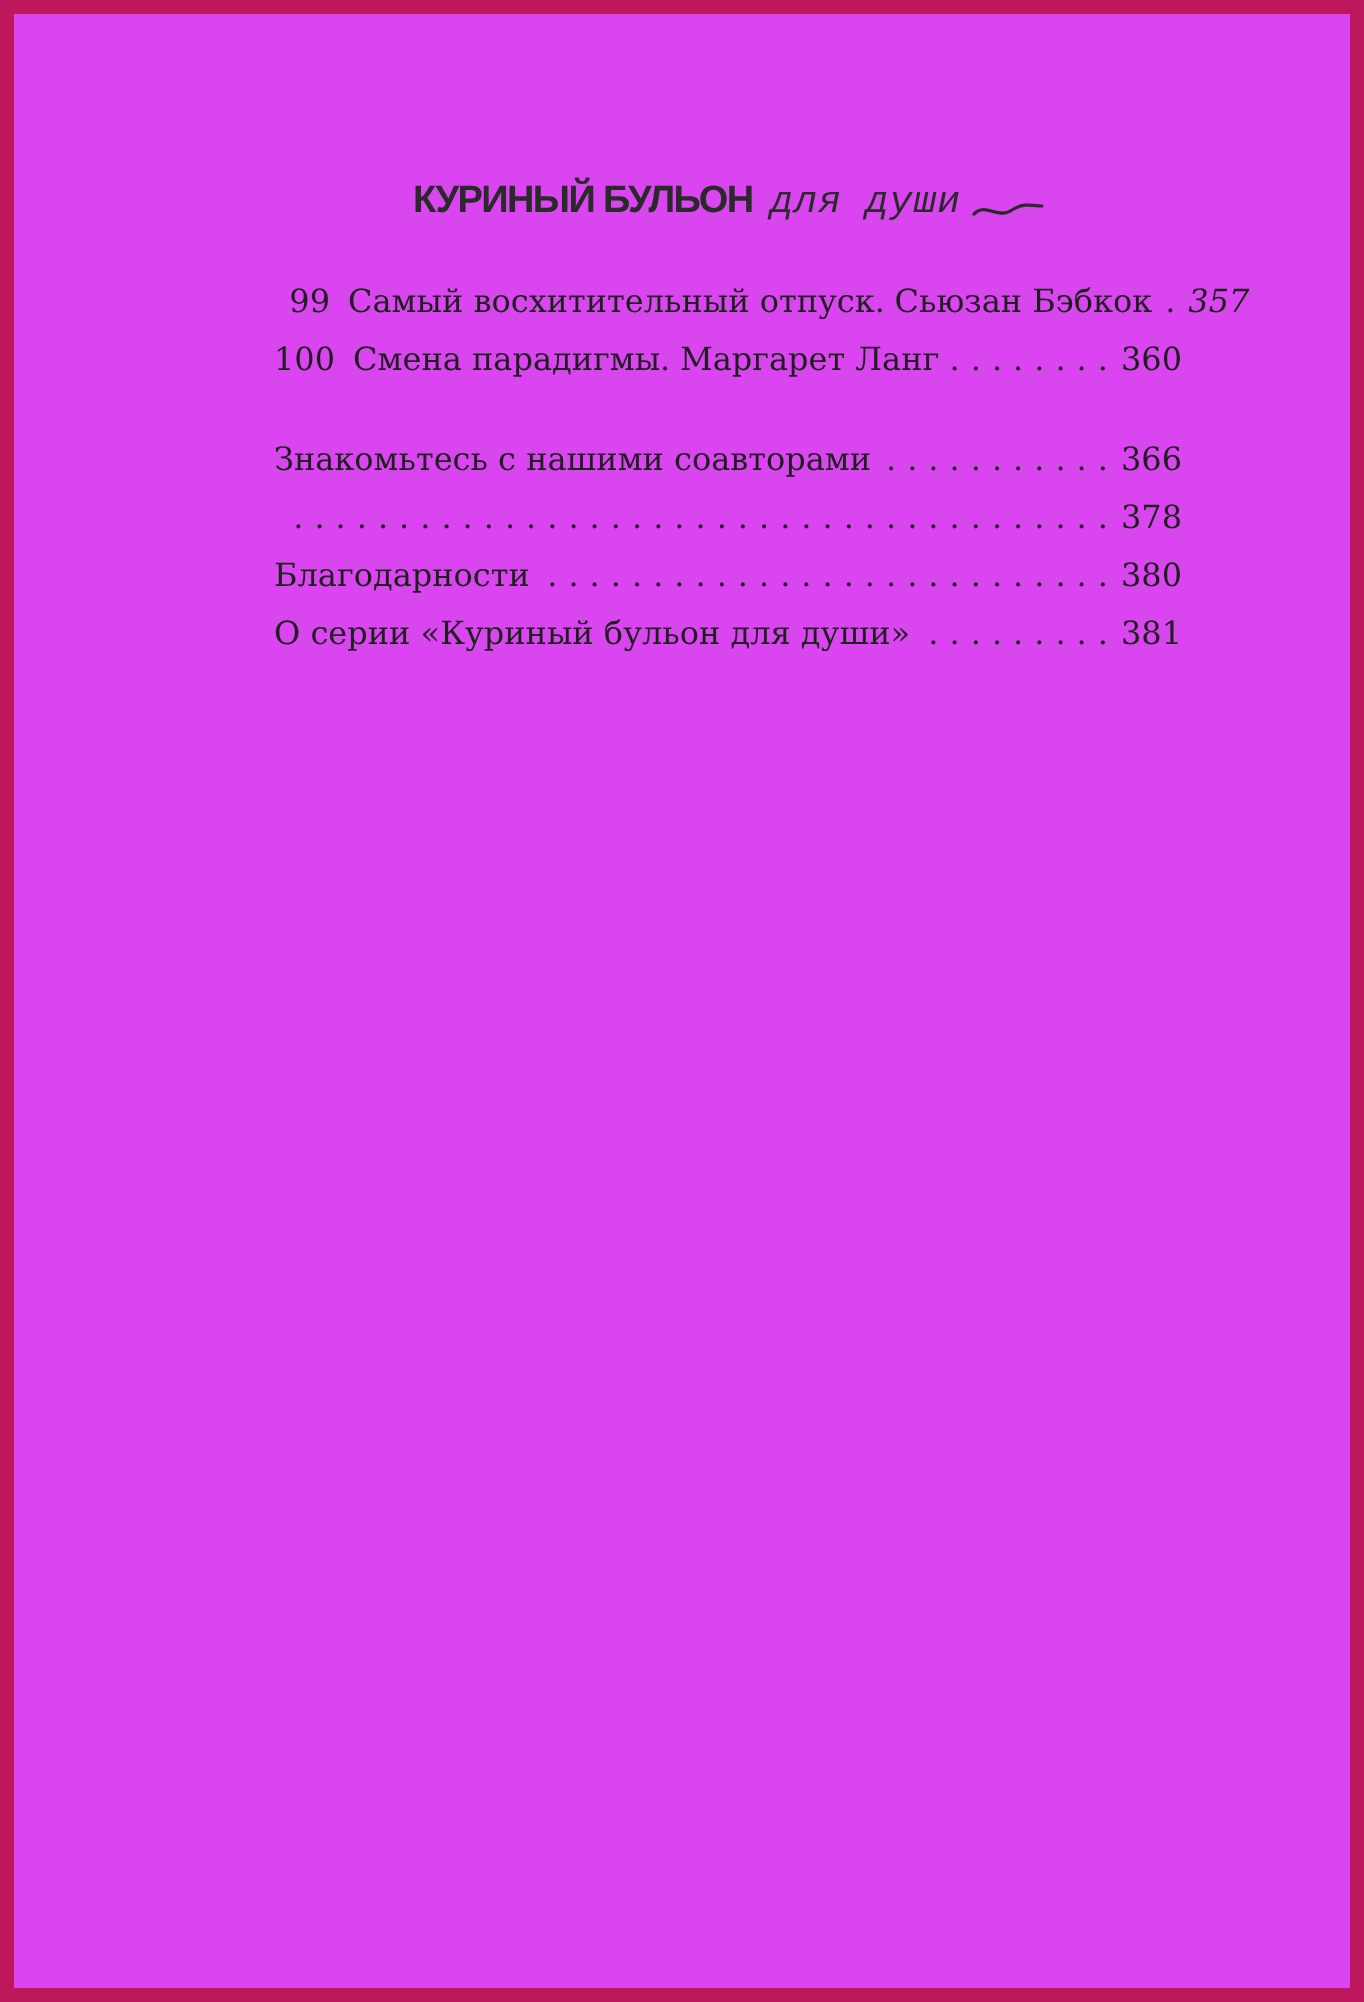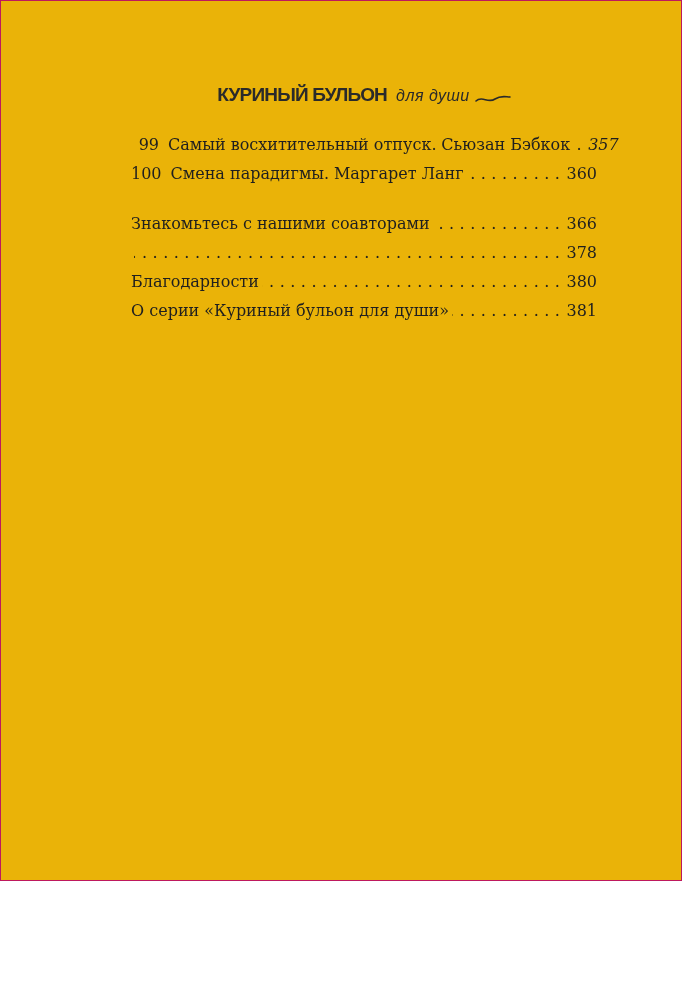--- a/index.html
+++ b/index.html
@@ -1,22 +1,22 @@
 <!DOCTYPE html>
 <html><head>
 <meta charset="utf-8">
 <style>
   html, body { margin: 0; padding: 0; background: #ffffff; }
   .page {
     position: relative;
     width: 682px;
-    height: 881px;
+    height: 1001px;
     box-sizing: border-box;
-    background: #eab308;
-    border: 1px solid #be185d;
+    background: #d946ef;
+    border: 7px solid #be185d;
     font-family: "DejaVu Serif", "Liberation Serif", serif;
     color: #1f1f1f;
     overflow: hidden;
   }
   .content {
     box-sizing: border-box;
     padding-left: 130px;
     padding-right: 84px;
   }
   
@@ -29,23 +29,23 @@
     white-space: nowrap;
     color: #2a2a2a;
   }
   .brand-bold {
     font-family: "Liberation Sans", sans-serif;
     font-weight: 700;
     font-size: 19px;
     letter-spacing: -0.8px;
   }
   .brand-script {
-    font-family: Liberation Sans, sans-serif;
+    font-family: Liberation Mono, monospace;
     font-style: italic;
-    font-size: 16px;
+    font-size: 19px;
     letter-spacing: 0.5px;
   }
   .flourish { align-self: center; margin-left: -4px; position: relative; top: 4px; }
   
   .toc-group { margin-top: 24px; }
   .toc-group.back { margin-top: 21px; }
   .row {
     display: flex;
     align-items: baseline;
     line-height: 29px;

